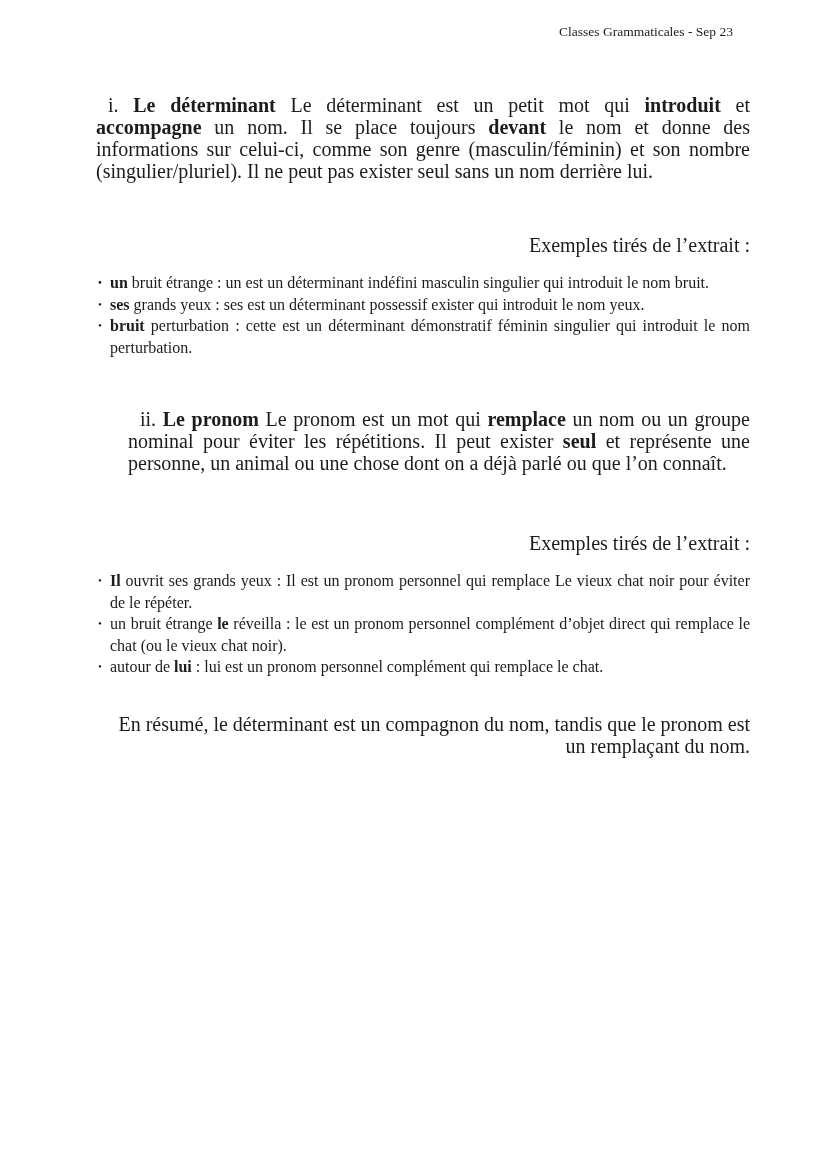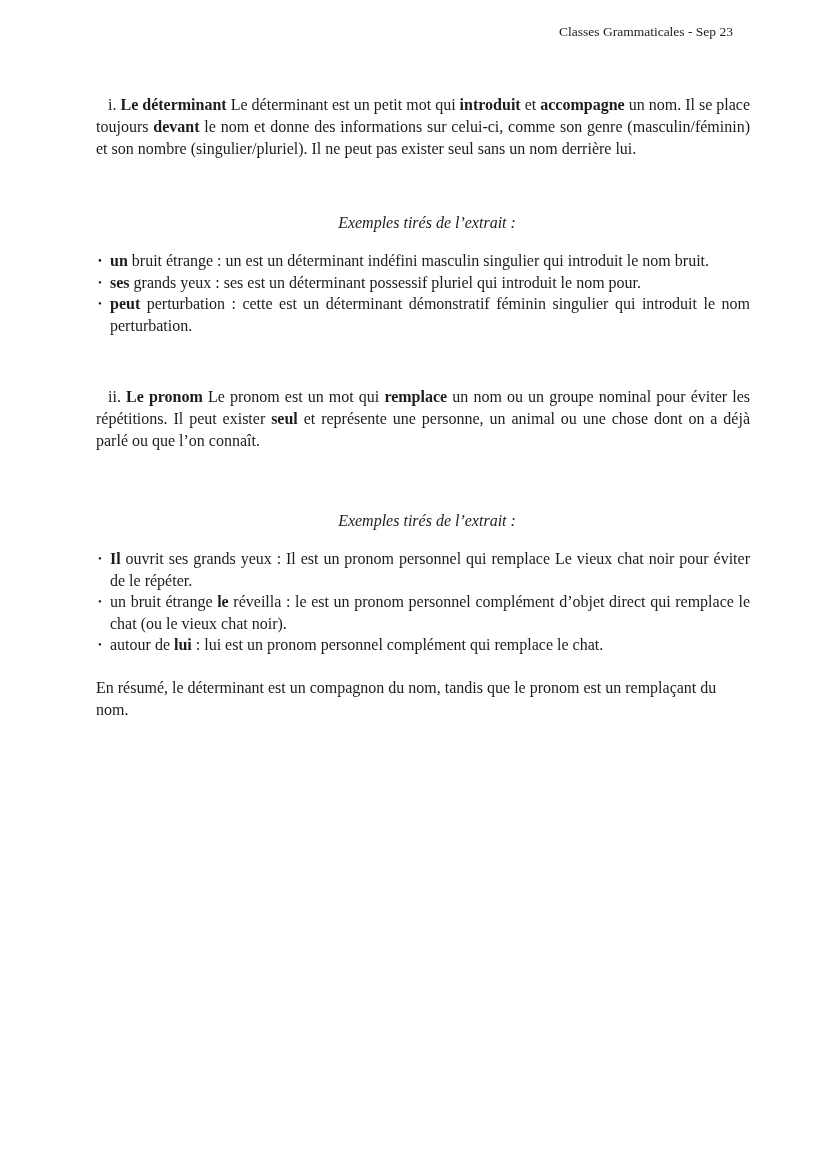--- a/index.html
+++ b/index.html
@@ -23,30 +23,29 @@
     white-space: nowrap;
   }
   .content {
     position: absolute;
     top: 94px;
     left: 96px;
     width: 654px;
   }
   .para {
     margin: 0;
-    font-size: 16px;
+    font-size: 20px;
     line-height: 22px;
     text-align: justify;
   }
   .para.indent { text-indent: 12px; }
   .examples-label {
     margin-top: 52px;
-    text-align: center;
+    text-align: right;
     text-indent: 8px;
-    font-style: italic;
   }
   .examples-label.second { margin-top: 58px; }
   ul.bullets {
     list-style: none;
     margin: 16px 0 0 0;
     padding: 0;
   }
   ul.bullets li {
     position: relative;
     padding-left: 14px;
@@ -55,22 +54,22 @@
     text-align: justify;
     margin: 0;
   }
   .bullet {
     position: absolute;
     left: 2px;
     top: 0;
     font-size: 11px;
     line-height: 21.5px;
   }
-  .para.pronom { margin-top: 50px; }
-  .para.summary { margin-top: 21px; text-align: left; }
+  .para.pronom { margin-top: 50px; margin-left: 32px; }
+  .para.summary { margin-top: 35px; text-align: right; }
   b, .b { font-weight: 700; }
   .page-footer {
     position: absolute;
     top: 1095px;
     left: 0;
     right: 0;
     text-align: left;
     font-size: 16px;
     line-height: 22px;
   }
@@ -91,25 +90,25 @@
     <ul class="bullets">
       <li>
         <span class="bullet">•</span>
       </li>
       <li>
         <span class="bullet">•</span>
         <span class="li-text"><span class="b">un</span><span> bruit étrange : un est un déterminant indéfini masculin singulier qui introduit le nom bruit.</span></span>
       </li>
       <li>
         <span class="bullet">•</span>
-        <span class="li-text"><span class="b">ses</span><span> grands yeux : ses est un déterminant possessif pluriel qui introduit le nom pour.</span></span>
+        <span class="li-text"><span class="b">ses</span><span> grands yeux : ses est un déterminant possessif exister qui introduit le nom yeux.</span></span>
       </li>
       <li>
         <span class="bullet">•</span>
-        <span class="li-text"><span class="b">peut</span><span> perturbation : cette est un déterminant démonstratif féminin singulier qui introduit le nom perturbation.</span></span>
+        <span class="li-text"><span class="b">bruit</span><span> perturbation : cette est un déterminant démonstratif féminin singulier qui introduit le nom perturbation.</span></span>
       </li>
     </ul>
 
     <p class="para indent pronom"><span>ii. </span><span class="b">Le pronom</span><span> Le pronom est un mot qui </span><span class="b">remplace</span><span> un nom ou un groupe nominal pour éviter les répétitions. Il peut exister </span><span class="b">seul</span><span> et représente une personne, un animal ou une chose dont on a déjà parlé ou que l’on connaît.</span></p>
 
     <p class="para examples-label second">Exemples tirés de l’extrait :</p>
 
     <ul class="bullets">
       <li>
         <span class="bullet">•</span>

